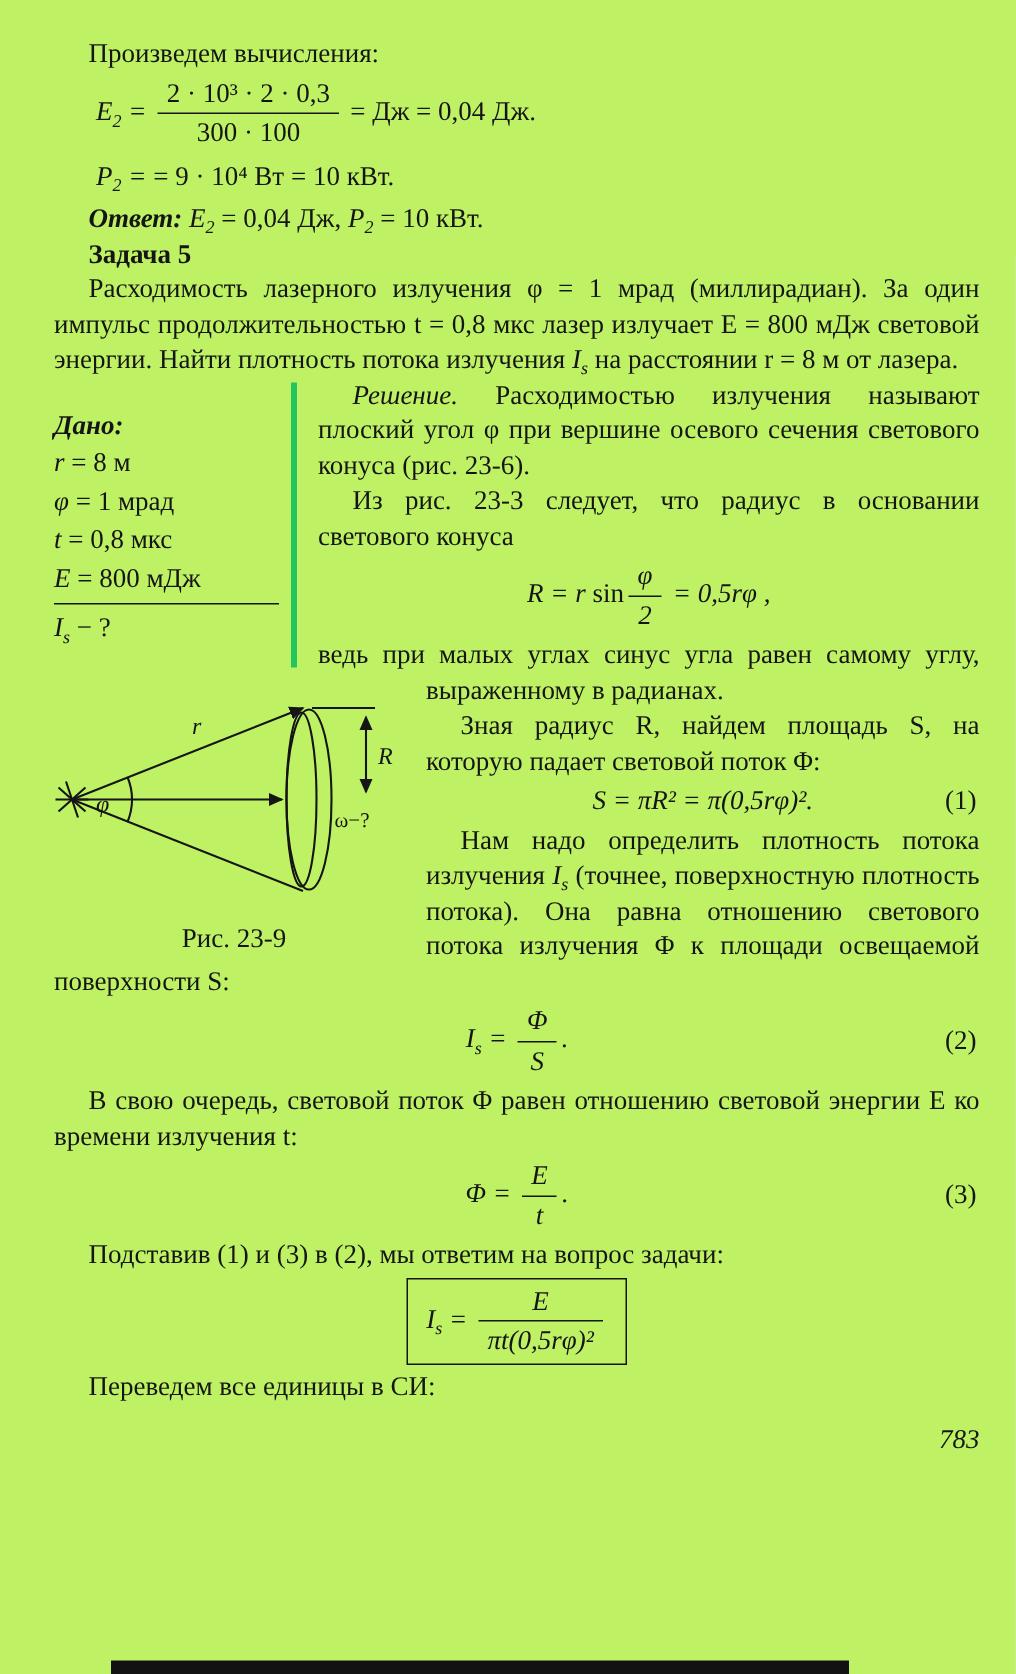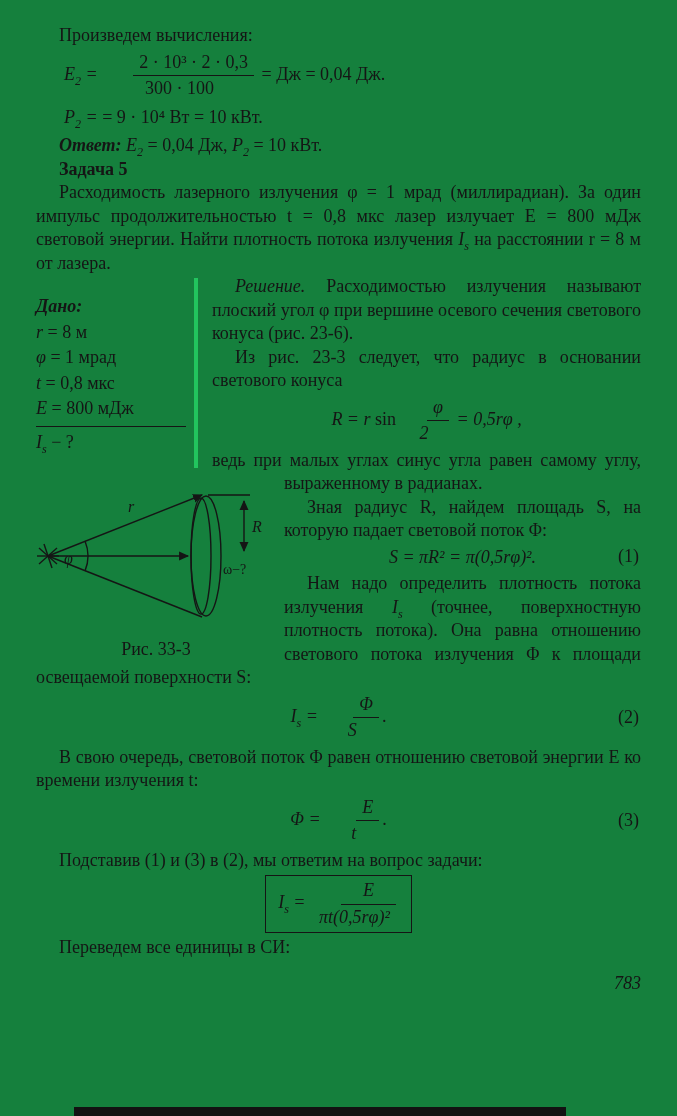--- a/index.html
+++ b/index.html
@@ -1,27 +1,27 @@
 <!DOCTYPE html>
 <html><head>
 <meta charset="utf-8">
 <style>
   html,body{margin:0;padding:0;}
   body{width:677px;height:1116px;background:#e9e8e5;}
-  .page{position:relative;width:677px;height:1116px;background:#15803d;box-sizing:border-box;
-        padding:24px 36px 0 36px;font-family:"Liberation Serif","DejaVu Serif",serif;
+  .page{position:relative;width:677px;height:1116px;background:#bef264;box-sizing:border-box;
+        padding:24px 24px 0 36px;font-family:"Liberation Serif","DejaVu Serif",serif;
         font-size:18px;line-height:23.5px;color:#151515;overflow:hidden;}
   p{margin:0;text-align:justify;}
   .ind{text-indent:23px;}
   .it{font-style:italic;}
   .b{font-weight:bold;}
   .bi{font-weight:bold;font-style:italic;margin-top:16px;}
   sub.v{font-size:12px;font-style:italic;line-height:0;}
   .frac{display:inline-block;vertical-align:middle;text-align:center;margin:0 3px;}
-  .frac .fr-num{display:block;padding:0 6px 1px;border-bottom:1.5px solid #151515;margin-left:28px;}
+  .frac .fr-num{display:block;padding:0 6px 1px;border-bottom:1.5px solid #151515;}
   .frac .fr-den{display:block;padding:1px 6px 0;}
   .fleft{margin:3px 0 5px 28px;}
   .fcenter{position:relative;text-align:center;margin:3px 0;}
   .fnum{position:absolute;right:2px;top:50%;transform:translateY(-50%);font-style:normal;}
   .given{float:left;width:150px;padding:1px 8px 12px 0;margin:3px 14px 8px 0;border-right:4px solid #22c55e;}
   .given .gline{margin-bottom:2px;}
   .given-rule{border-top:1.5px solid #151515;height:0;margin:5px 0 4px;}
   .figwrap{float:left;clear:left;width:240px;margin:4px 8px 4px 0;}
   .figcap{text-align:center;margin-top:1px;}
   .box{display:inline-block;border:1.6px solid #151515;padding:3px 12px;text-align:center;}
@@ -95,21 +95,21 @@
           <line x1="172" y1="15" x2="214" y2="15"></line>
           <line x1="208" y1="21" x2="208" y2="71" marker-start="url(#ah)" marker-end="url(#ah)"></line>
         </g>
         <g fill="#151515" font-size="16" font-style="italic">
           <text x="92" y="32">r</text>
           <text x="28" y="84">φ</text>
           <text x="216" y="52">R</text>
           <text x="187" y="94" font-style="normal" font-size="14">ω−?</text>
         </g>
       </svg>
-      <div class="figcap">Рис. 33-3</div>
+      <div class="figcap">Рис. 23-9</div>
     </div>
 
     <div class="fcenter">
       <span class="it">R = r </span><span>sin</span><span class="frac it"><span class="fr-num">φ</span><span class="fr-den">2</span></span><span class="it"> = 0,5rφ ,</span>
     </div>
 
     <p>ведь при малых углах синус угла равен самому углу, выраженному в радианах.</p>
 
     <p class="ind">Зная радиус R, найдем площадь S, на которую падает световой поток Φ:</p>
 

